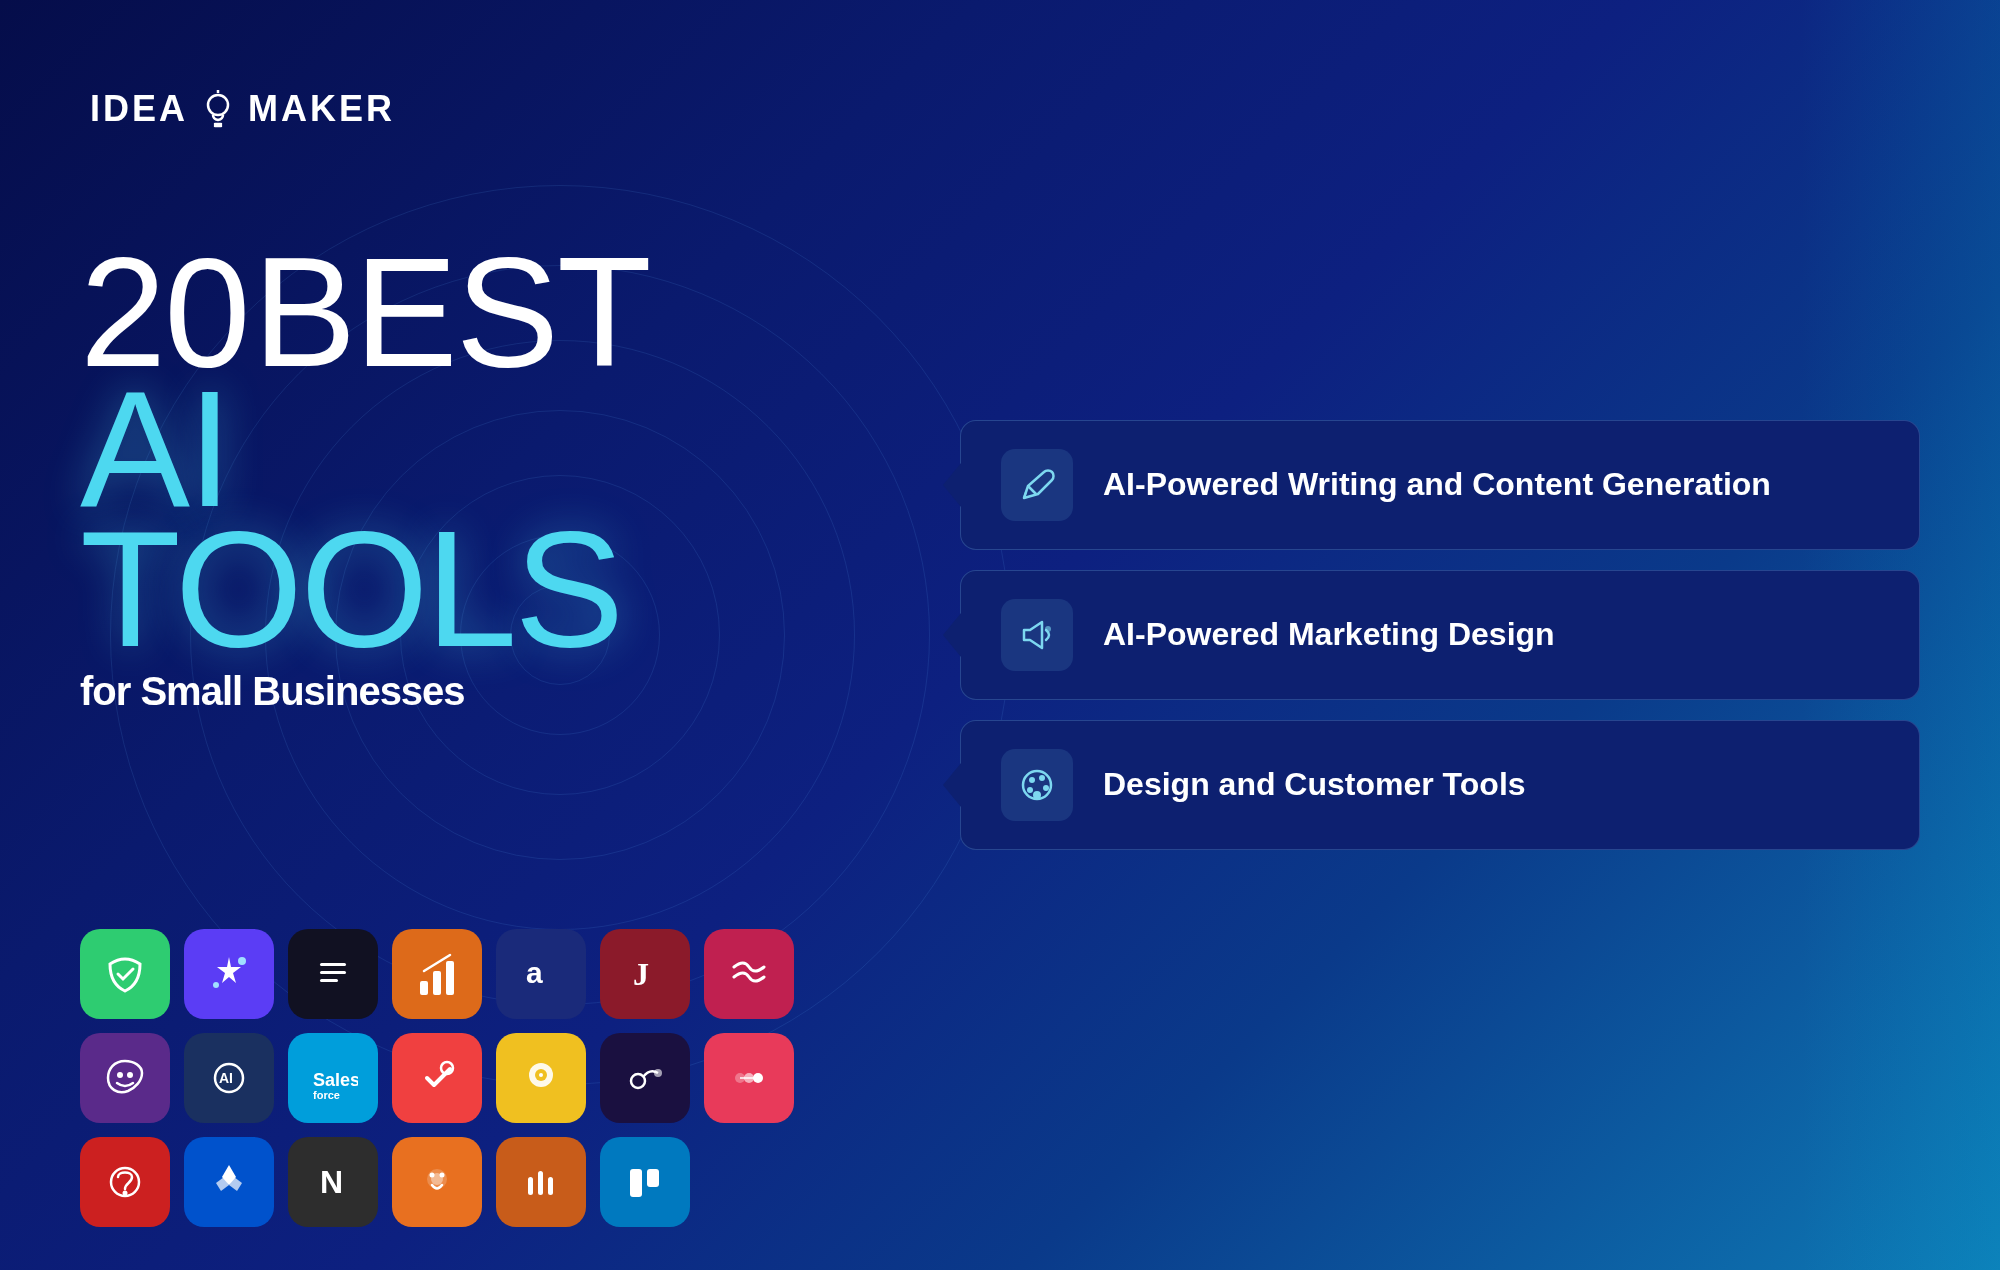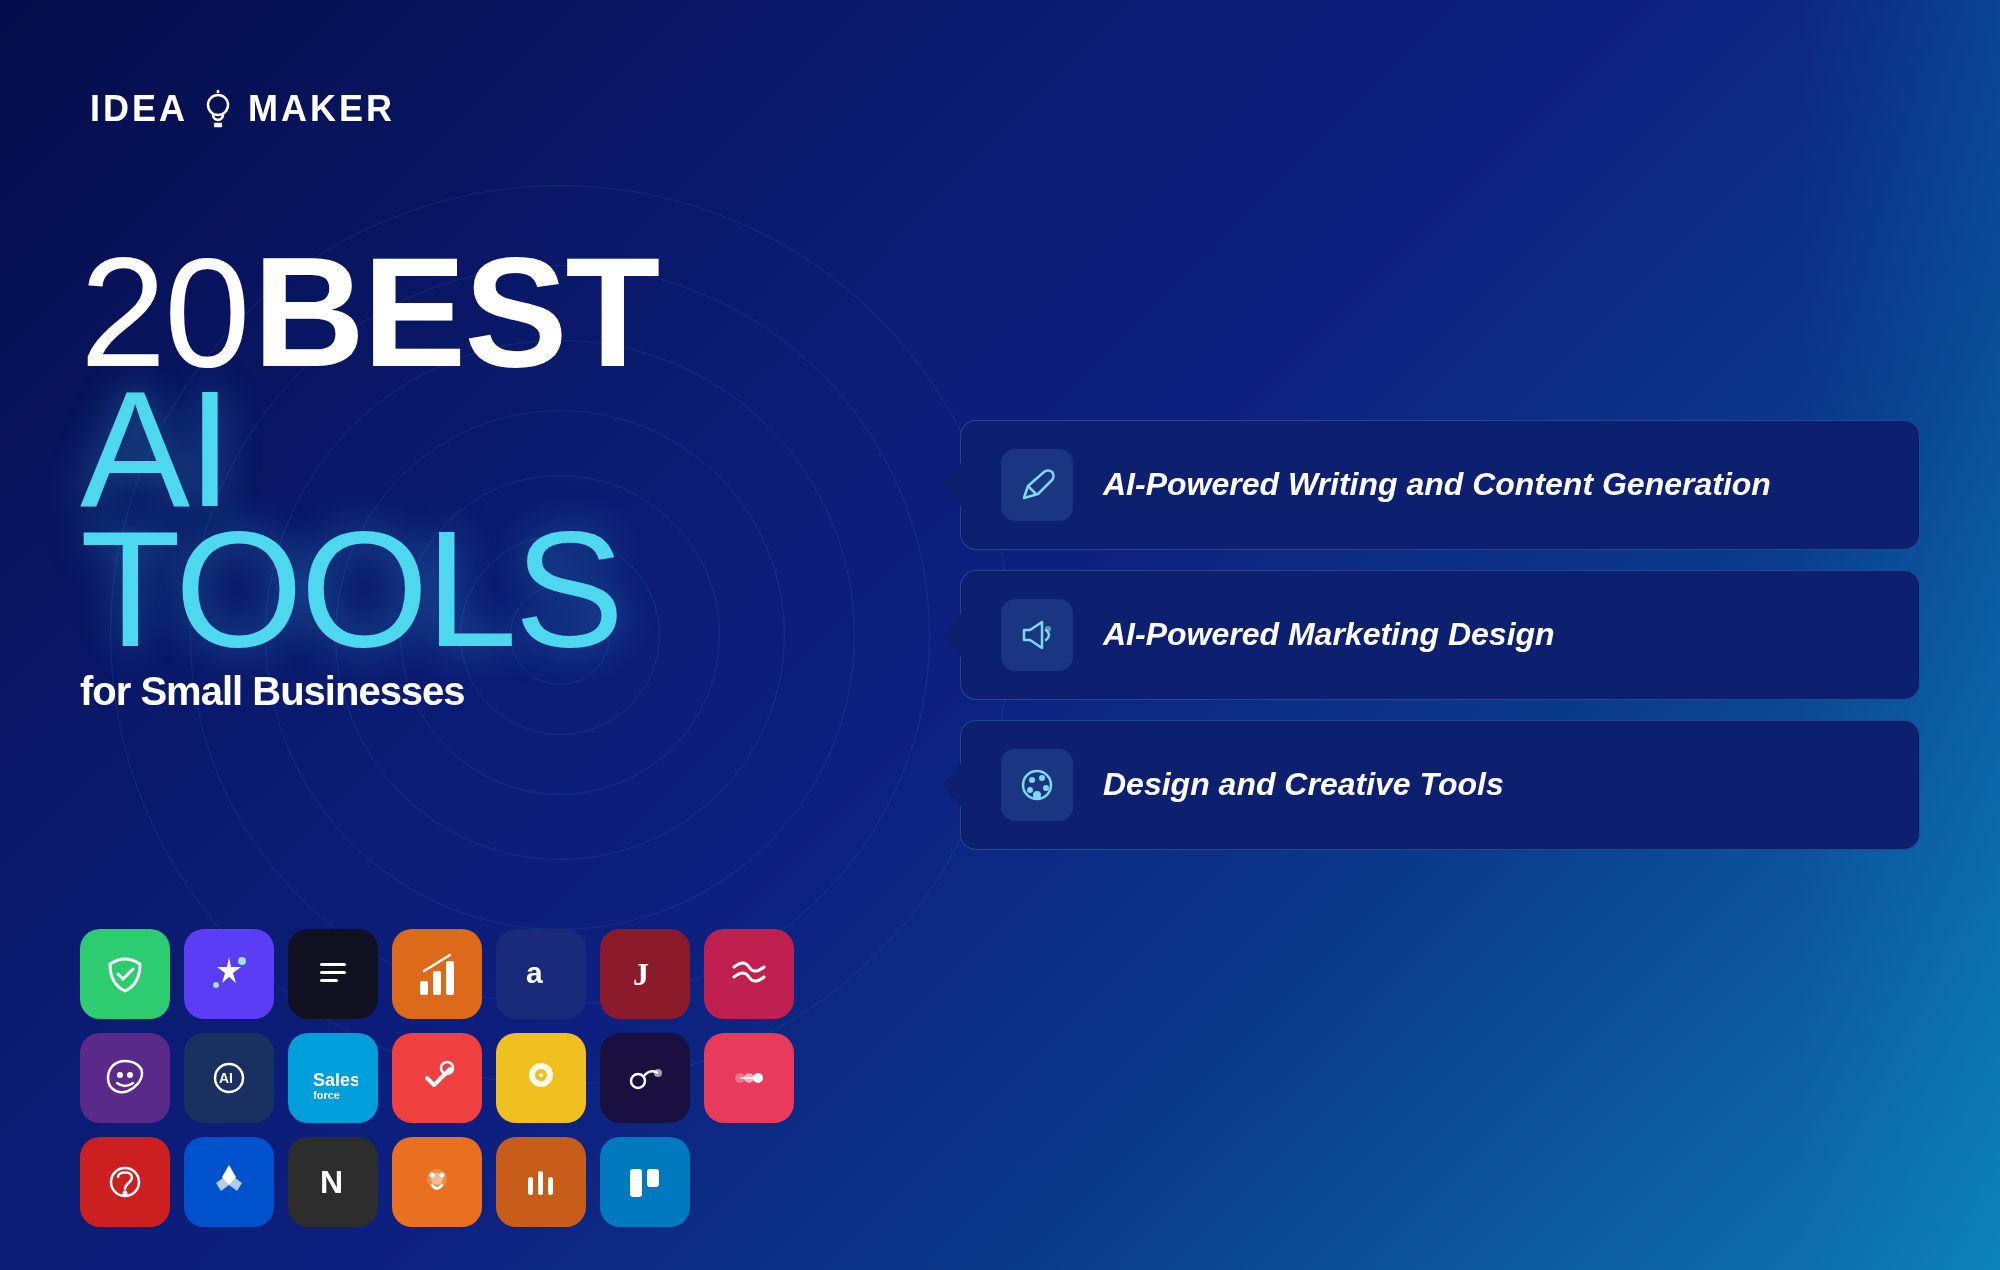--- a/index.html
+++ b/index.html
@@ -83,21 +83,21 @@
     .main-title .number {
       font-size: 155px;
       font-weight: 400;
       color: white;
       line-height: 0.85;
       letter-spacing: -2px;
     }
 
     .main-title .best {
       font-size: 155px;
-      font-weight: 700;
+      font-weight: 400;
       color: white;
       line-height: 0.85;
       letter-spacing: -2px;
     }
 
     .main-title .ai-tools {
       font-size: 165px;
       font-weight: 400;
       color: #4dd8f0;
       line-height: 0.85;
@@ -185,21 +185,20 @@
       align-items: center;
       justify-content: center;
       flex-shrink: 0;
     }
 
     .card-text {
       font-size: 32px;
       font-weight: 700;
       color: white;
       line-height: 1.3;
-      font-style: italic;
     }
 
     
     .right-glow {
       position: absolute;
       right: 0;
       top: 0;
       width: 200px;
       height: 100%;
       background: linear-gradient(to left, rgba(0,180,220,0.15), transparent);
@@ -442,20 +441,20 @@
       <div class="card-icon-wrapper">
         <svg class="svg-icon" viewBox="0 0 42 42" fill="none">
           <circle cx="21" cy="21" r="14" stroke="#7dd8f0" stroke-width="2.5" fill="none"></circle>
           <circle cx="16" cy="16" r="3" fill="#7dd8f0"></circle>
           <circle cx="26" cy="14" r="3" fill="#7dd8f0"></circle>
           <circle cx="30" cy="24" r="3" fill="#7dd8f0"></circle>
           <circle cx="14" cy="26" r="3" fill="#7dd8f0"></circle>
           <circle cx="21" cy="31" r="4" fill="#7dd8f0"></circle>
         </svg>
       </div>
-      <div class="card-text">Design and Creative Tools</div>
+      <div class="card-text">Design and Customer Tools</div>
     </div>
 
 
 
   </div>
 
 </div>
 
 </body></html>

